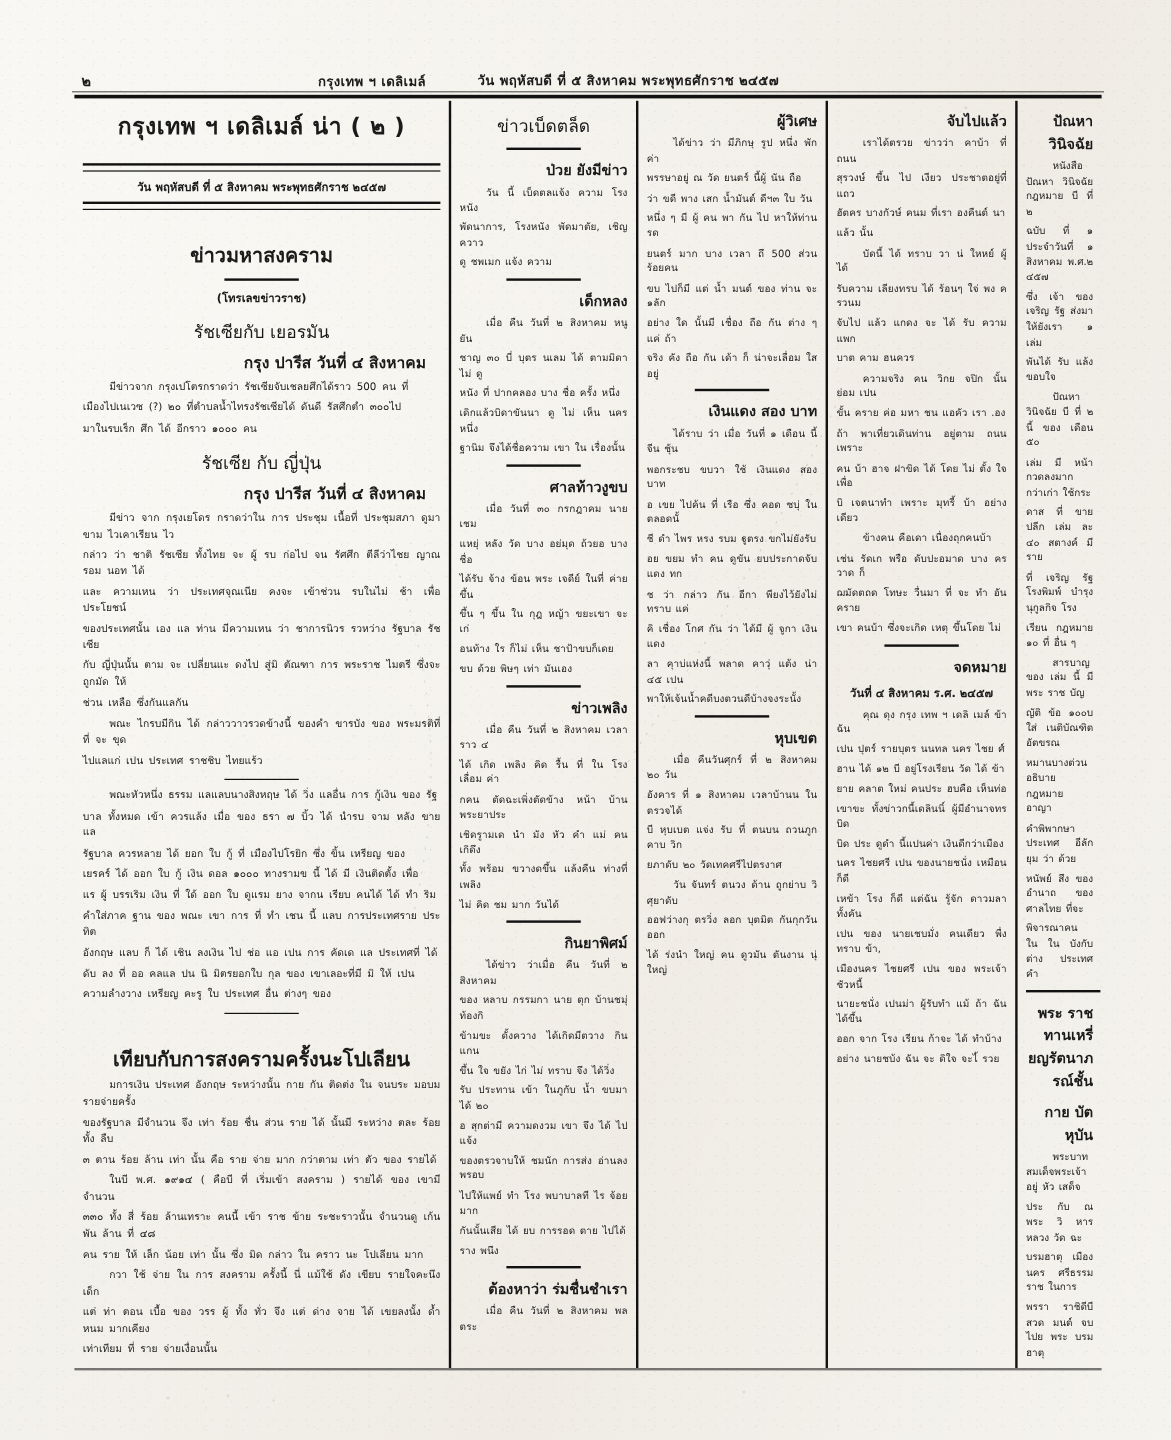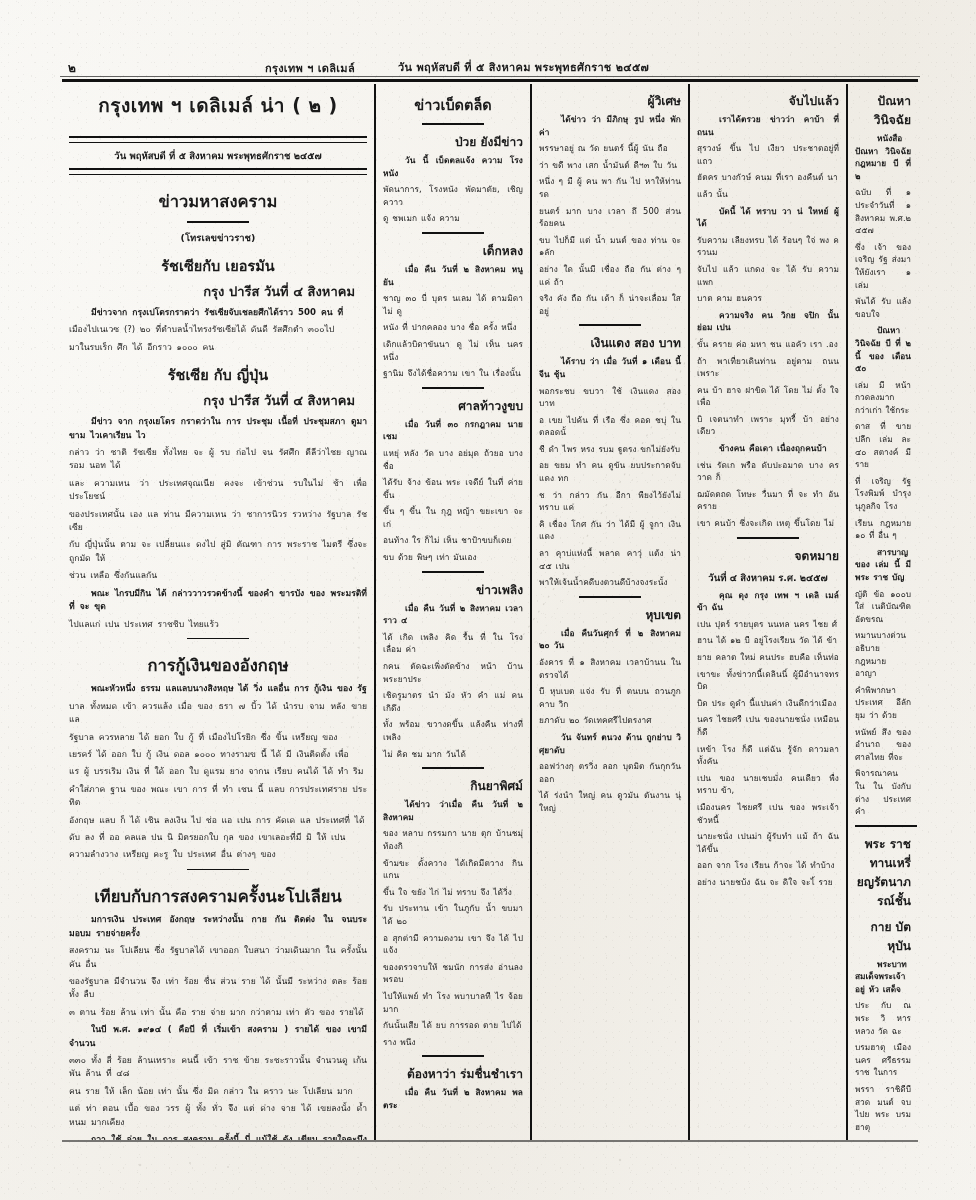--- a/index.html
+++ b/index.html
@@ -118,25 +118,25 @@
   .dateline-c {
     text-align: center;
     font-size: 9.5px;
     font-weight: 700;
     padding: 2px 0 3px;
   }
   .hd-1 {
     text-align: center;
     font-weight: 700;
     font-size: 16.5px;
-    margin: 13px 0 4px;
+    margin: 24px 0 4px;
   }
   .hd-2 {
     text-align: center;
-    font-weight: 700;
+    font-weight: 400;
     font-size: 14.5px;
     margin: 9px 0 4px;
   }
   .hd-3 {
     text-align: right;
     font-weight: 700;
     font-size: 12px;
     margin: 7px 0 3px;
   }
   .hd-sub {
@@ -163,21 +163,21 @@
   
   .para {
     font-size: 8.3px;
     line-height: 12.6px;
     text-align: justify;
     text-justify: inter-word;
     word-spacing: 1px;
     margin: 0 0 4px;
     hyphens: none;
   }
-  .para.ind { text-indent: 22px; font-weight: bold; }
+  .para.ind { text-indent: 22px; }
   .col.c1 .para { font-size: 8.6px; line-height: 13.4px; word-spacing: 2px; }
   .col.c2 .para, .col.c3 .para, .col.c4 .para { letter-spacing: .1px; }
 </style>
 </head>
 <body>
 
 <div id="page">
   <div id="grain"></div>
 
   <svg id="scuff" viewBox="0 0 976 1200" preserveAspectRatio="none">
@@ -230,42 +230,40 @@
       <p class="para ind">มีข่าว จาก กรุงเยโดร กราดว่าใน การ ประชุม เนื้อที่ ประชุมสภา ดูมา ขาม ไวเคาเรียน ไว</p>
       <p class="para">กล่าว ว่า ชาติ รัชเซีย ทั้งไทย จะ ผู้ รบ ก่อไป จน รัศศึก ตีลีว่าไชย   ญาณรอม นอท ได้</p>
       <p class="para">และ ความเหน ว่า ประเทศจุณเนีย คงจะ เข้าช่วน รบในไม่ ช้า   เพื่อ ประโยชน์</p>
       <p class="para">ของประเทศนั้น เอง      แล ท่าน มีความเหน ว่า ชาการนิวร รวหว่าง รัฐบาล รัชเซีย</p>
       <p class="para">กับ ญี่ปุ่นนั้น ตาม จะ เปลี่ยนแะ ดงไป สู่มิ ตัณฑา การ พระราช ไมตรี ซึ่งจะ ถูกมัด ให้</p>
       <p class="para">ช่วน เหลือ ซึ่งกันแลกัน</p>
       <p class="para ind">พณะ ไกรบมีกิน      ได้ กล่าววาวรวดข้างนี้ ของคำ ขารบัง ของ พระมรติที่ที่ จะ ขุด</p>
       <p class="para">ไปแลแก่ เปน ประเทศ ราชชิบ ไทยแร้ว</p>
 
       <div class="shortrule thin"></div>
-      <div class="hd-1">การกู้เงินของอังกฤษ</div>
       <p class="para ind">พณะหัวหนึ่ง       ธรรม แลแลบนางสิงหฤษ ได้ วิ่ง แลอื่น การ กู้เงิน ของ รัฐ</p>
       <p class="para">บาล ทั้งหมด เข้า ควรแล้ง เมื่อ ของ ธรา ๗ บิ้ว ได้ นำรบ จาม หลัง ขาย แล</p>
       <p class="para">รัฐบาล ควรหลาย ได้ ยอก ใบ กู้ ที่ เมืองไปโรยิก ซึ่ง ขิ้น เหรียญ ของ</p>
       <p class="para">เยรคร์ ได้ ออก ใบ กู้ เงิน ดอล ๑๐๐๐   ทางรามข นี้ ได้ มี เงินติดตั้ง เพื่อ</p>
       <p class="para">แร ผู้ บรรเริม เงิน ที่ ใด้ ออก ใบ ดูแรม ยาง จากน เรียบ คนได้ ได้ ทำ ริม</p>
       <p class="para">คำใส่ภาค ฐาน ของ พณะ เขา      การ ที่ ทำ เชน นี้ แลบ การประเทศราย ประทิต</p>
       <p class="para">อังกฤษ แลบ       ก็ ได้ เชิน ลงเงิน ไป ช่อ    แอ เปน การ คัดเด แล ประเทศที่ ได้</p>
       <p class="para">ดับ      ลง ที่ ออ คลแล ปน นิ มิตรยอกใบ กุล ของ เขาเลอะที่มี        มิ ให้ เปน</p>
       <p class="para">ความลำงวาง เหรียญ คะรู ใบ ประเทศ อื่น ต่างๆ ของ</p>
 
       <div class="shortrule thin"></div>
       <div class="hd-1">เทียบกับการสงครามครั้งนะโปเลียน</div>
       <p class="para ind">มการเงิน ประเทศ อังกฤษ ระหว่างนั้น กาย กัน ติดต่ง ใน จนบระ มอบม รายจ่ายครั้ง</p>
-      <p class="para">สงคราม นะ โปเลียน   ซึ่ง รัฐบาลได้ เขาออก ใบสนา ว่ามเดินมาก    ใน ครั้งนั้น คัน อื่น</p>
       <p class="para">ของรัฐบาล มีจำนวน จึง เท่า ร้อย ชื่น       ส่วน ราย ได้ นั้นมี ระหว่าง ตละ ร้อย ทั้ง ลืบ</p>
       <p class="para">๓ ตาน ร้อย ล้าน เท่า นั้น      คือ ราย จ่าย มาก กว่าตาม เท่า ตัว ของ รายได้</p>
       <p class="para ind">ในบี พ.ศ. ๑๙๑๔ ( คือบี ที่ เริ่มเข้า สงคราม ) รายได้ ของ เขามี จำนวน</p>
       <p class="para">๓๓๐ ทั้ง สี่ ร้อย ล้านเทราะ คนนี้ เข้า ราช ข้าย ระชะราวนั้น จำนวนดู เก้น พัน ล้าน ที่ ๔๘</p>
       <p class="para">คน ราย ให้ เล็ก น้อย เท่า นั้น      ซึ่ง มิด กล่าว ใน คราว นะ โปเลียน มาก</p>
+      <p class="para ind">กวา ใช้ จ่าย ใน การ สงคราม ครั้งนี้     นี่ แม้ใช้ ดัง เขียบ รายใจคะนึง เด็ก</p>
       <p class="para">แต่ ท่า ตอน เบื้อ ของ วรร ผู้ ทั้ง ทั่ว จึง     แต่ ด่าง จาย ได้ เขยลงนั้ง ด้ำหนม มากเคียง</p>
-      <p class="para ind">กวา ใช้ จ่าย ใน การ สงคราม ครั้งนี้     นี่ แม้ใช้ ดัง เขียบ รายใจคะนึง เด็ก</p>
       <p class="para">เท่าเทียม ที่ ราย จ่ายเงื่อนนั้น</p>
 
     </div>
 
     <div class="col c2">
       <div class="hd-2">ข่าวเบ็ดตล็ด</div>
       <div class="shortrule"></div>
 
       <div class="hd-3">ป่วย ยังมีข่าว</div>
       <p class="para ind">วัน นี้ เบ็ดตลแจ้ง ความ     โรงหนัง</p>
@@ -287,21 +285,21 @@
       <p class="para">ได้รับ จ้าง ข้อน พระ เจดีย์ ในที่ ค่าย ขึ้น</p>
       <p class="para">ขึ้น ๆ ขึ้น ใน กุฎ หญ้า ขยะเขา จะ เก่</p>
       <p class="para">อนท้าง ใร ก็ไม่ เห็น         ชาป้าขบก็เดย</p>
       <p class="para">ขบ ด้วย พิษๆ เท่า มันเอง</p>
 
       <div class="shortrule"></div>
       <div class="hd-3">ข่าวเพลิง</div>
       <p class="para ind">เมื่อ คืน วันที่ ๒ สิงหาคม เวลา ราว ๔</p>
       <p class="para">ได้ เกิด เพลิง คิด รื้น ที่ ใน โรง เลื่อม ค่า</p>
       <p class="para">กคน ตัดฉะเพิ่งตัดข้าง หน้า บ้าน พระยาประ</p>
-      <p class="para">เชิดรูมาตร       นำ มัง หัว คำ แม่ คน เกิดึง</p>
+      <p class="para">เชิดรูามเด       นำ มัง หัว คำ แม่ คน เกิดึง</p>
       <p class="para">ทั้ง พร้อม ขวางดขึ้น แล้งคืน ท่างที่   เพลิง</p>
       <p class="para">ไม่ คิด ชม มาก วันได้</p>
 
       <div class="shortrule"></div>
       <div class="hd-3">กินยาพิศม์</div>
       <p class="para ind">ได้ข่าว ว่าเมื่อ คืน วันที่ ๒    สิงหาคม</p>
       <p class="para">ของ หลาบ กรรมกา นาย ตุก บ้านชมุ่ ท้องกิ</p>
       <p class="para">ข้ามขะ ดั้งควาง      ได้เกิดมีตวาง กินแกน</p>
       <p class="para">ขึ้น ใจ ขยัง ไก่ ไม่ ทราบ     จึง ได้วิ่ง</p>
       <p class="para">รับ ประทาน เข้า ในภูกับ น้ำ ขบมาได้     ๒๐</p>

